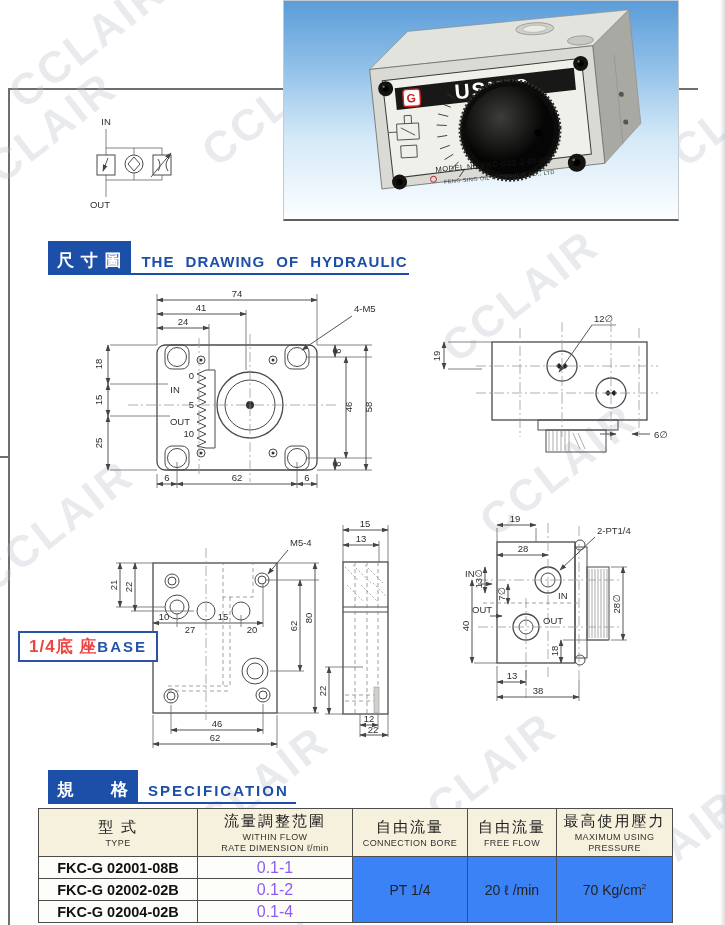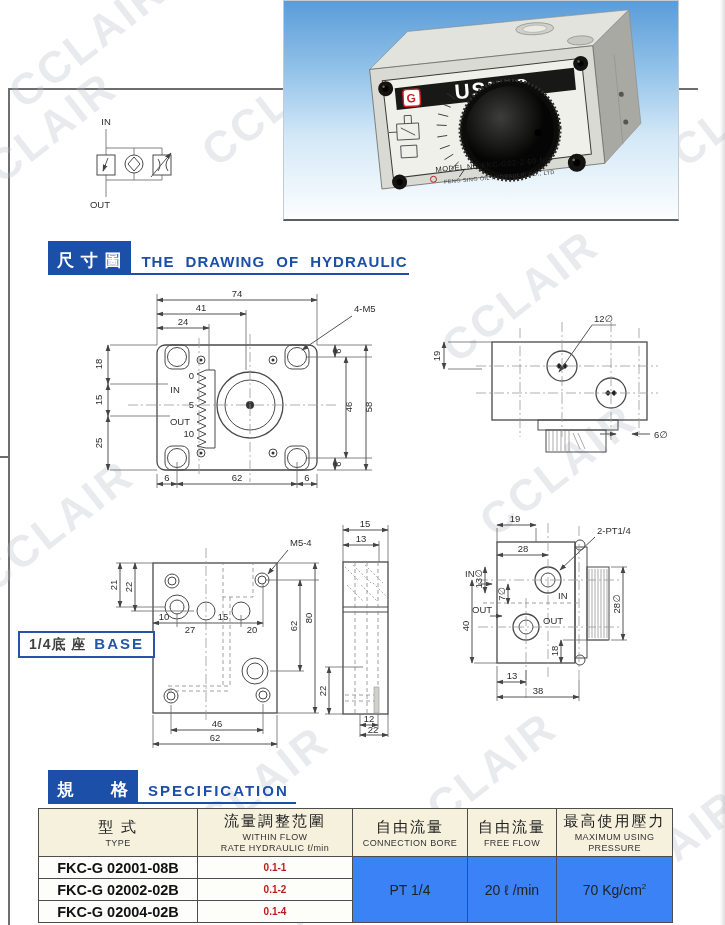--- a/index.html
+++ b/index.html
@@ -19,43 +19,43 @@
   .photo{position:absolute;left:283px;top:0;width:394px;height:218px;z-index:5;
       background:linear-gradient(to bottom,#5b9cd8 0%,#8fc0e8 30%,#d3e8f7 62%,#fdfeff 100%);
       border:1px solid #c3ccd3;border-bottom:2px solid #5e5e5e;}
   .sec-h{position:absolute;display:flex;align-items:flex-end;z-index:6;}
   .sec-cn{background:#1b4fa8;color:#fff;font-size:17px;font-weight:700;
       padding:8px 9px 3px 9px;white-space:pre;letter-spacing:1px;}
   .sec-en-wrap{border-bottom:2px solid #1b4fa8;padding:0 0 2px 10px;}
   .sec-en{color:#1b4fa8;font-size:15px;font-weight:700;letter-spacing:1px;word-spacing:6px;white-space:nowrap;}
   .base-label{position:absolute;left:18px;top:631px;border:2px solid #2a52a8;background:#fff;
       padding:2px 9px;z-index:6;white-space:nowrap;}
-  .base-cn{color:#404040;font-size:14px;font-weight:600;letter-spacing:1px;}
-  .base-en{color:#2356a8;font-size:15px;font-weight:600;letter-spacing:2px;margin-left:8px;}
+  .base-cn{color:#ef4444;font-size:17px;font-weight:600;letter-spacing:1px;}
+  .base-en{color:#2356a8;font-size:15px;font-weight:600;letter-spacing:2px;}
   .drawing{position:absolute;z-index:4;}
   
   .ol{fill:none;stroke:#4a4a4a;stroke-width:1.3px;}
   .ol2{fill:none;stroke:#4a4a4a;stroke-width:1px;}
   .th{stroke:#666;stroke-width:0.8px;fill:none;}
   .cl{stroke:#999;stroke-width:0.8px;fill:none;stroke-dasharray:10 3 2 3;}
   .dsh{stroke:#888;stroke-width:0.8px;fill:none;stroke-dasharray:4 3;}
   .dim{stroke:#555;stroke-width:1px;fill:none;marker-start:url(#arw);marker-end:url(#arw);}
   .ldr{stroke:#555;stroke-width:1px;fill:none;marker-end:url(#arw);}
   .dt{font-family:"Liberation Sans","DejaVu Sans",sans-serif;font-size:9.5px;fill:#2e2e2e;}
   .hat{stroke:#888;stroke-width:0.7px;}
   
   .spec-table{position:absolute;left:38px;top:808px;border-collapse:collapse;z-index:6;
       table-layout:fixed;}
   .spec-table td,.spec-table th{border:1.6px solid #4d4d4d;padding:0;text-align:center;vertical-align:middle;}
   .spec-table th{background:#f6f1dd;font-weight:400;height:47px;}
   .hcn{font-size:15px;color:#222;letter-spacing:2px;font-family:"Liberation Serif","DejaVu Serif",serif;}
   .hen{font-size:9px;color:#333;letter-spacing:0.4px;margin-top:1px;}
   .trow{height:22px;background:#fdfdfa;}
   .tname{font-weight:700;font-size:14.5px;color:#111;}
-  .tval{font-size:10px;color:#b91c1c;font-weight:bold;}
+  .tval{font-size:16px;color:#8b5cf6;}
   .tmerge{font-size:14px;color:#222;background:#3b82f6;}
   sup{font-size:8px;}
 </style>
 </head>
 <body>
 
 <div class="page">
 
   <svg width="0" height="0" style="position:absolute">
     <defs>
@@ -494,21 +494,21 @@
       </colgroup>
     <tbody>
         <tr>
       <th>
         <div class="hcn">型  式</div>
         <div class="hen">TYPE</div>
       </th>
       <th>
         <div class="hcn">流量調整范圍</div>
         <div class="hen">WITHIN FLOW</div>
-        <div class="hen">RATE HYDRAULIC  ℓ/min</div>
+        <div class="hen">RATE DIMENSION  ℓ/min</div>
       </th>
       <th>
         <div class="hcn">自由流量</div>
         <div class="hen">CONNECTION BORE</div>
       </th>
       <th>
         <div class="hcn">自由流量</div>
         <div class="hen">FREE FLOW</div>
       </th>
       <th>

